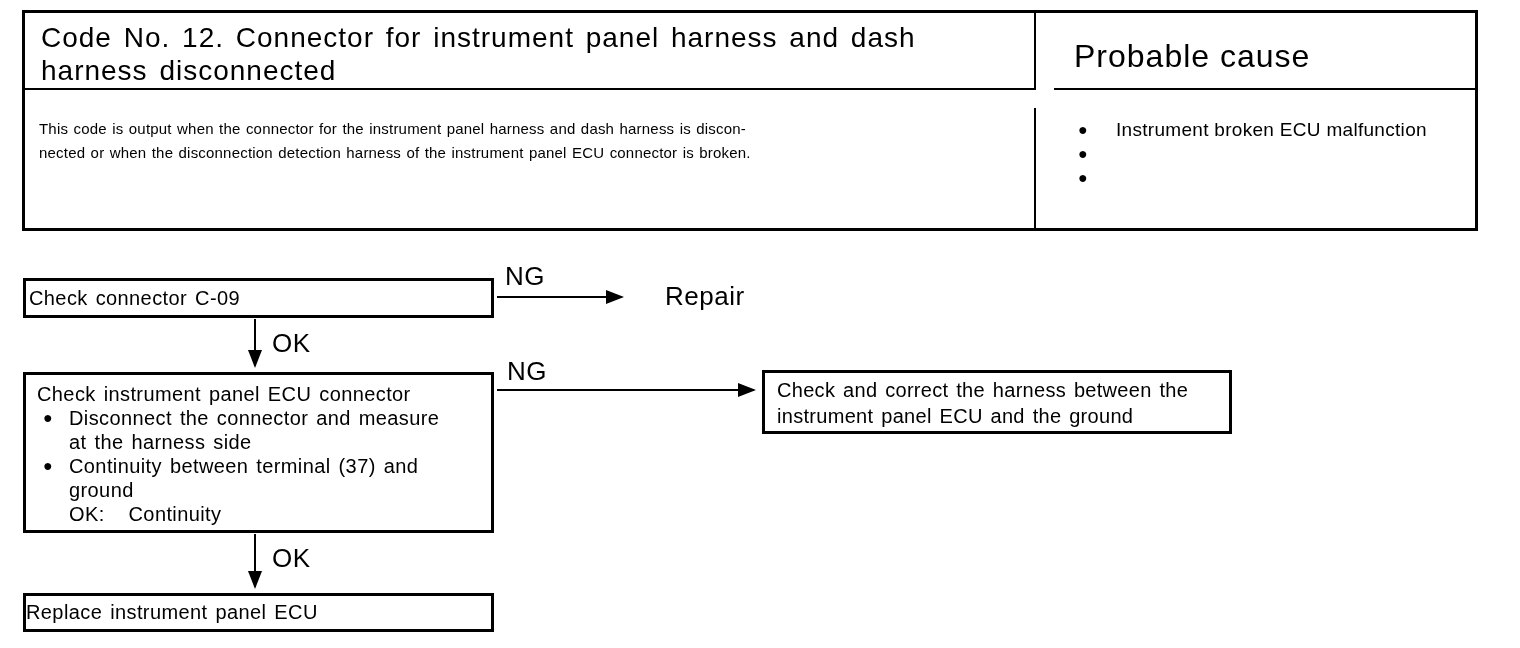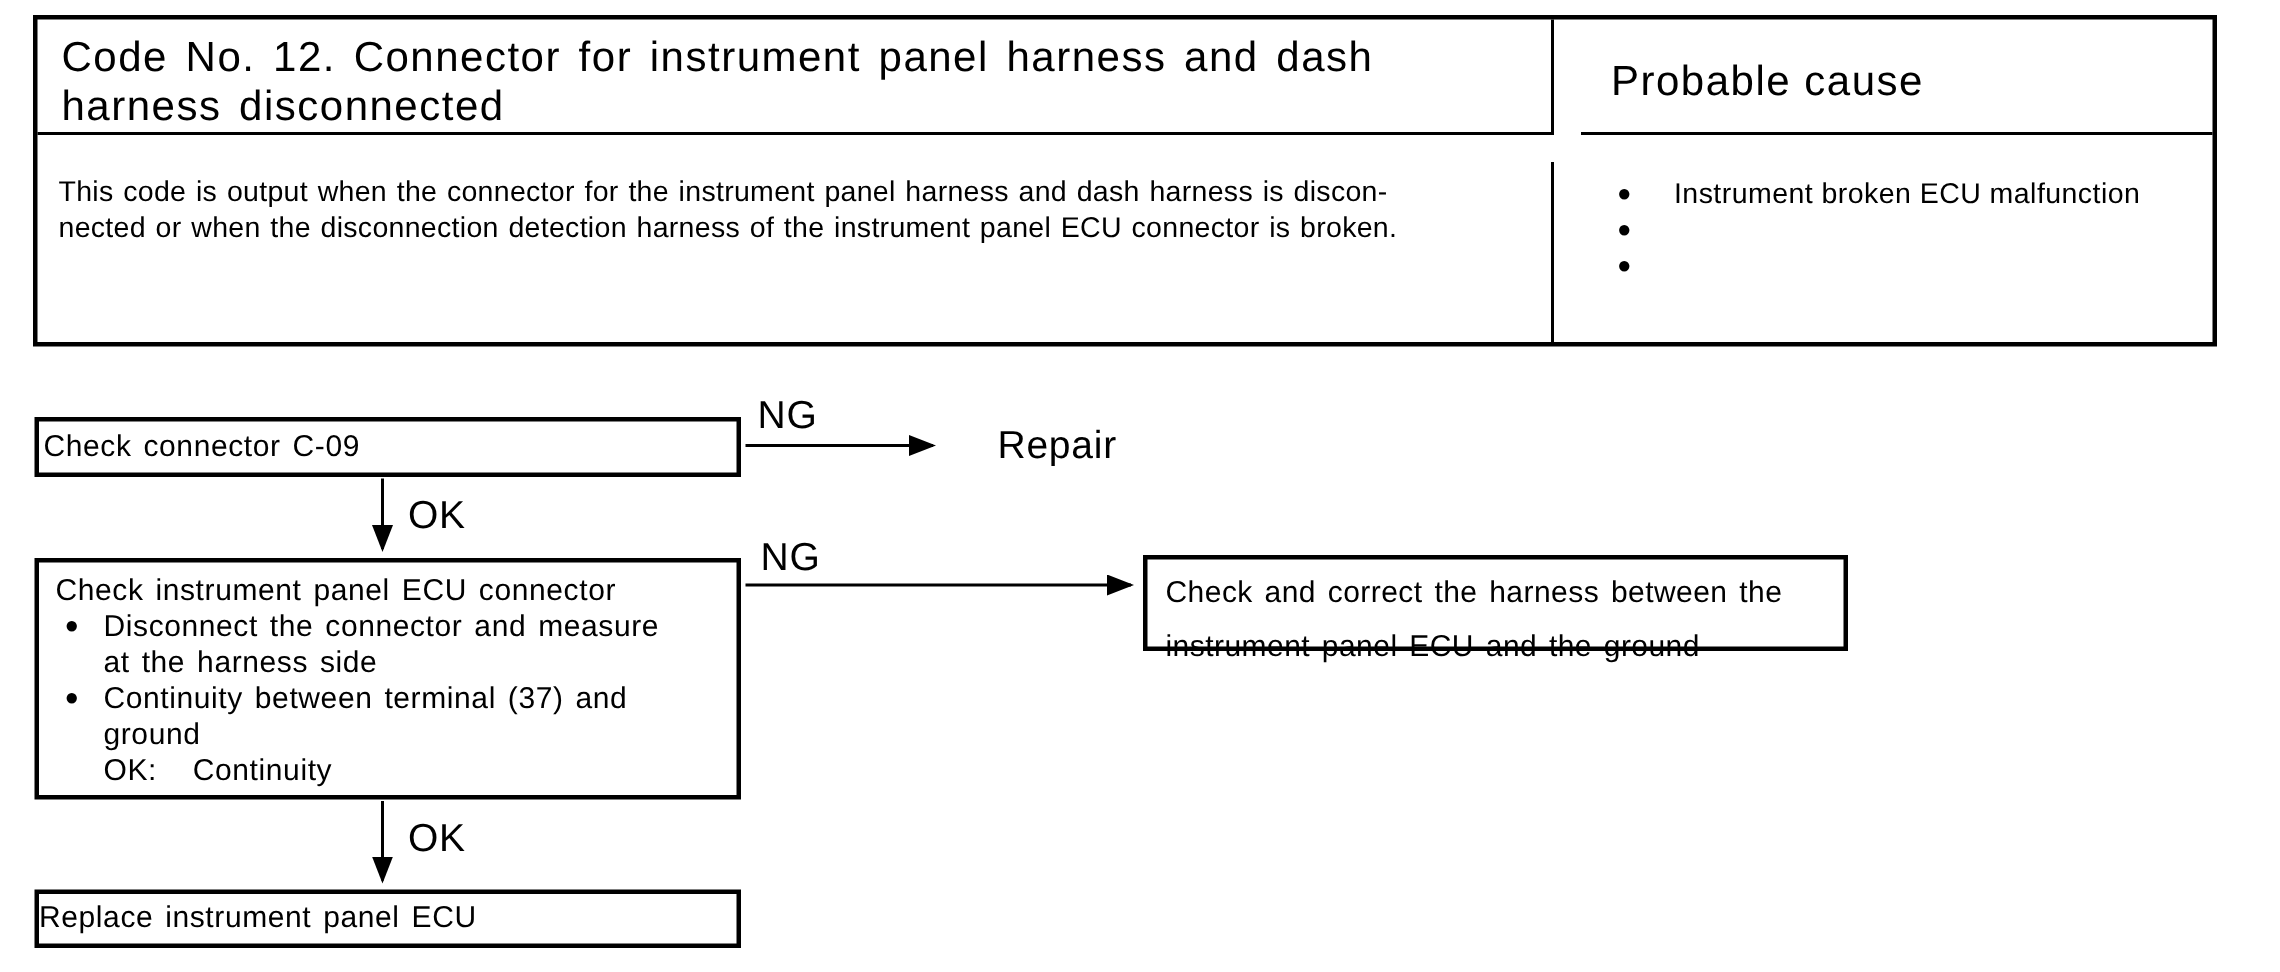--- a/index.html
+++ b/index.html
@@ -17,23 +17,23 @@
     border:3px solid #000; box-sizing:border-box;
     display:grid; grid-template-columns:1011px 1fr; grid-template-rows:77px 1fr;gap:18px;
   }
   .cell { box-sizing:border-box; overflow:hidden; }
   .cell.colL { border-right:2px solid #000; }
   .cell.rowT { border-bottom:2px solid #000; }
   .code-title {
     padding:8px 8px 0 16px; font-size:28px; line-height:33px;
     letter-spacing:1px; word-spacing:3px;
   }
-  .pc-title { padding:25px 0 0 20px; font-size:28px; letter-spacing:1px; }
+  .pc-title { padding:25px 0 0 20px; font-size:32px; letter-spacing:1px; }
   .desc {
-    padding:9px 8px 12px 14px; font-size:19px; line-height:24px;
+    padding:9px 8px 12px 14px; font-size:15px; line-height:24px;
     letter-spacing:0.2px; word-spacing:1px;
   }
   .causes { padding:10px 4px 0 24px; font-size:19px; line-height:24px; }
   .cause-row { display:flex; align-items:flex-start; }
   .bullet-glyph { flex:0 0 38px; font-size:16px; line-height:24px; }
   .cause-text { letter-spacing:0.3px; }
 
   
   .fc-box {
     position:absolute; box-sizing:border-box; border:3px solid #000;
@@ -41,21 +41,21 @@
   }
   .box1 { left:23px; top:278px; width:471px; height:40px;
           display:flex; align-items:center; padding-left:3px; }
   .box2 { left:23px; top:372px; width:471px; height:161px;
           padding:7px 6px 0 11px; line-height:24px; }
   .box2 .brow { display:flex; align-items:flex-start; }
   .box2 .bullet-glyph { flex:0 0 26px; margin-left:6px; font-size:16px; }
   .box3 { left:23px; top:593px; width:471px; height:39px;
           display:flex; align-items:center; padding-left:0; }
   .boxr { left:762px; top:370px; width:470px; height:64px;
-          padding:4px 4px 0 12px; line-height:36px; letter-spacing:0.3px; }
+          padding:4px 4px 0 12px; line-height:26px; letter-spacing:0.3px; }
 
   
   .arrows { position:absolute; left:0; top:0; pointer-events:none; }
   .fc-label { position:absolute; font-size:26px; letter-spacing:0.5px; line-height:24px; }
   .lbl-ng1 { left:505px; top:264px; }
   .lbl-repair { left:665px; top:284px; }
   .lbl-ok1 { left:272px; top:331px; }
   .lbl-ng2 { left:507px; top:359px; }
   .lbl-ok2 { left:272px; top:546px; }
 </style>

